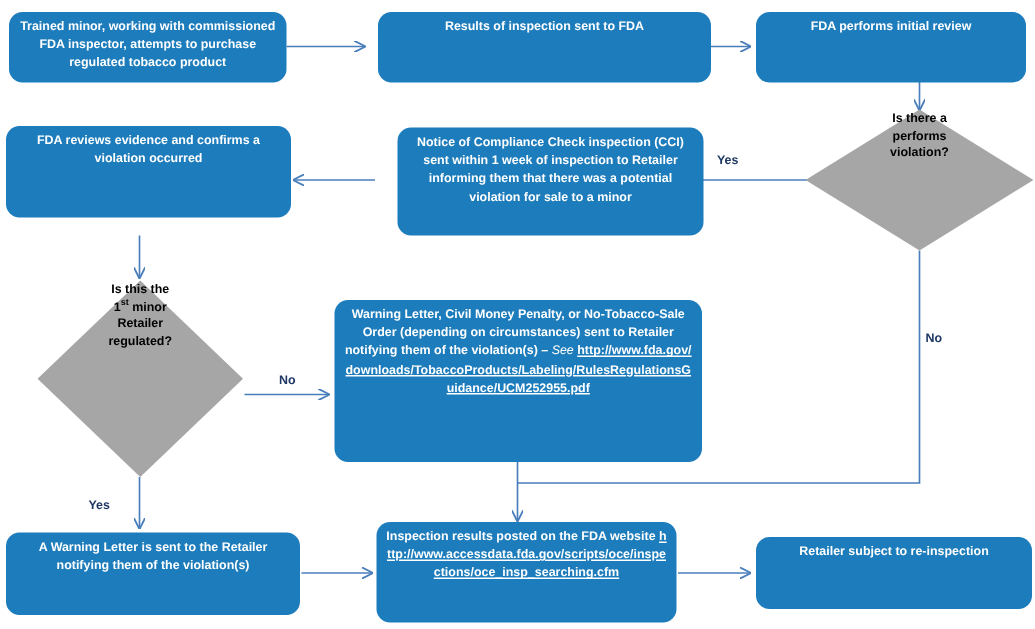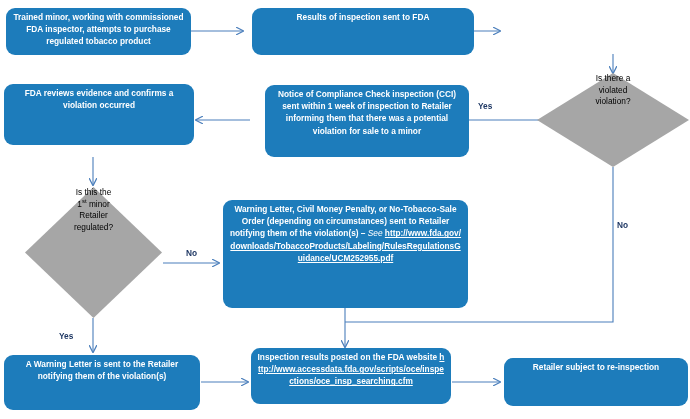--- a/index.html
+++ b/index.html
@@ -33,21 +33,21 @@
     font-weight: bold;
     padding: 3px 6px;
   }
   .process .txt {
     width: 100%;
   }
   .decision {
     color: #000000;
     font-size: 8.3px;
     line-height: 11.5px;
-    font-weight: normal;
+    font-weight: bold;
   }
   .diamond-shape {
     position: absolute;
     left: 0;
     top: 0;
     width: 100%;
     height: 100%;
   }
   .decision .txt {
     position: relative;
@@ -118,28 +118,31 @@
   </svg>
 
   <div class="node process" style="left:6px; top:8px; width:185px; height:47px;">
     <span class="txt">Trained minor, working with commissioned FDA inspector, attempts to purchase regulated tobacco product</span>
   </div>
 
   <div class="node process" style="left:252px; top:8px; width:222px; height:47px;">
     <span class="txt">Results of inspection sent to FDA</span>
   </div>
 
+  <div class="node process" style="left:504px; top:8px; width:180px; height:47px;">
+    <span class="txt">FDA performs initial review</span>
+  </div>
 
   <div class="node decision" style="left:537px; top:73px; width:152px; height:94px;">
     <svg class="diamond-shape" viewBox="0 0 152 94" preserveAspectRatio="none">
       <polygon points="76,0 152,47 76,94 0,47" fill="#a6a6a6"></polygon>
     </svg>
     <span class="txt">
       <span>Is there a</span><br>
-      <span>violated</span><br>
+      <span>performs</span><br>
       <span>violation?</span>
     </span>
   </div>
 
   <div class="node process" style="left:254px; top:85px; width:204px; height:72px;margin-left:11px;">
     <span class="txt">Notice of Compliance Check inspection (CCI) sent within 1 week of inspection to Retailer informing them that there was a potential violation for sale to a minor</span>
   </div>
 
   <div class="node process" style="left:4px; top:84px; width:190px; height:61px;">
     <span class="txt">FDA reviews evidence and confirms a violation occurred</span>
@@ -162,21 +165,21 @@
       <span>Warning Letter, Civil Money Penalty, or No-Tobacco-Sale Order (depending on circumstances) sent to Retailer notifying them of the violation(s) –</span>
       <span class="ital">See</span>
       <span class="url">http://www.fda.gov/downloads/TobaccoProducts/Labeling/RulesRegulationsGuidance/UCM252955.pdf</span>
     </span>
   </div>
 
   <div class="node process" style="left:4px; top:355px; width:196px; height:55px;">
     <span class="txt">A Warning Letter is sent to the Retailer notifying them of the violation(s)</span>
   </div>
 
-  <div class="node process" style="left:251px; top:348px; width:200px; height:56px;">
+  <div class="node process" style="left:251px; top:348px; width:200px; height:67px;">
     <span class="txt">
       <span>Inspection results posted on the FDA website</span>
       <span class="url">http://www.accessdata.fda.gov/scripts/oce/inspections/oce_insp_searching.cfm</span>
     </span>
   </div>
 
   <div class="node process" style="left:504px; top:358px; width:184px; height:48px;">
     <span class="txt">Retailer subject to re-inspection</span>
   </div>
 

